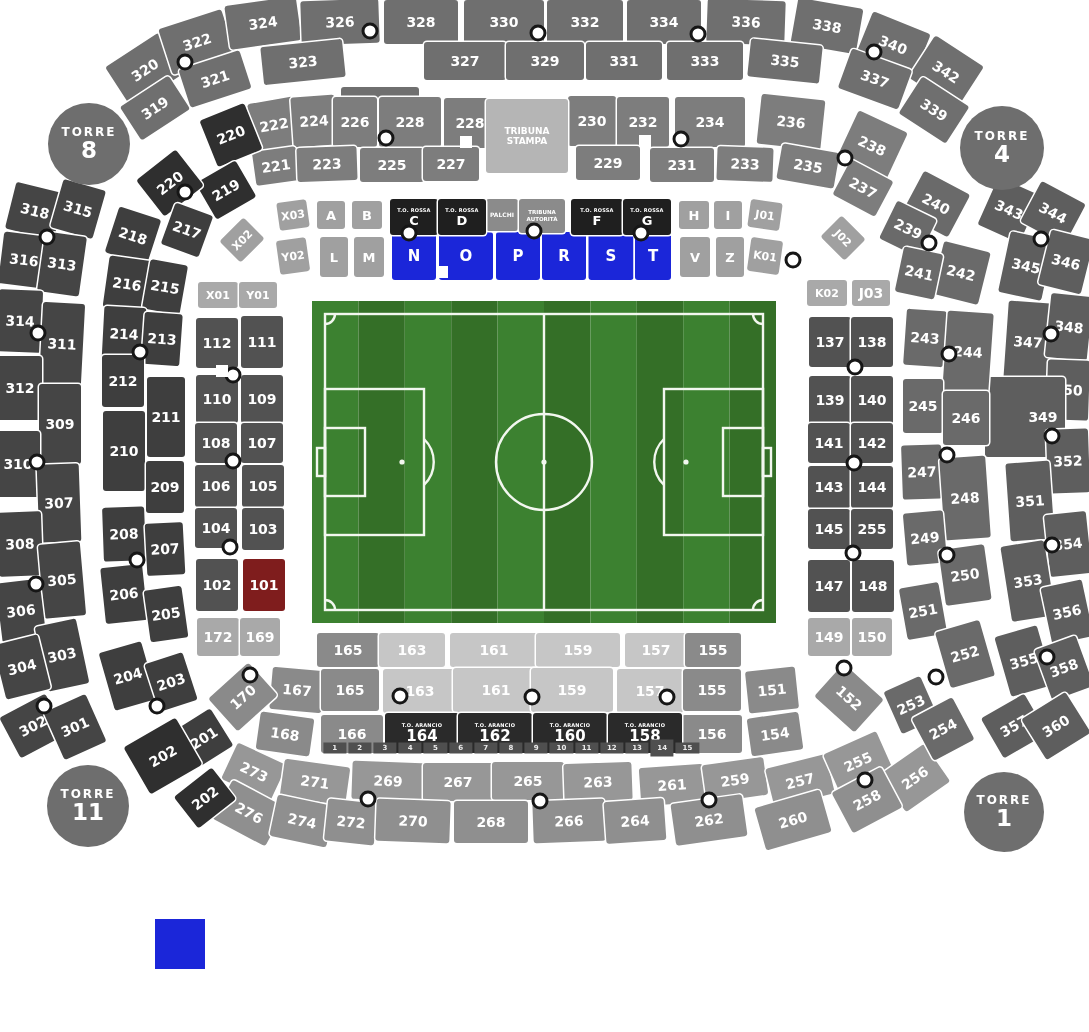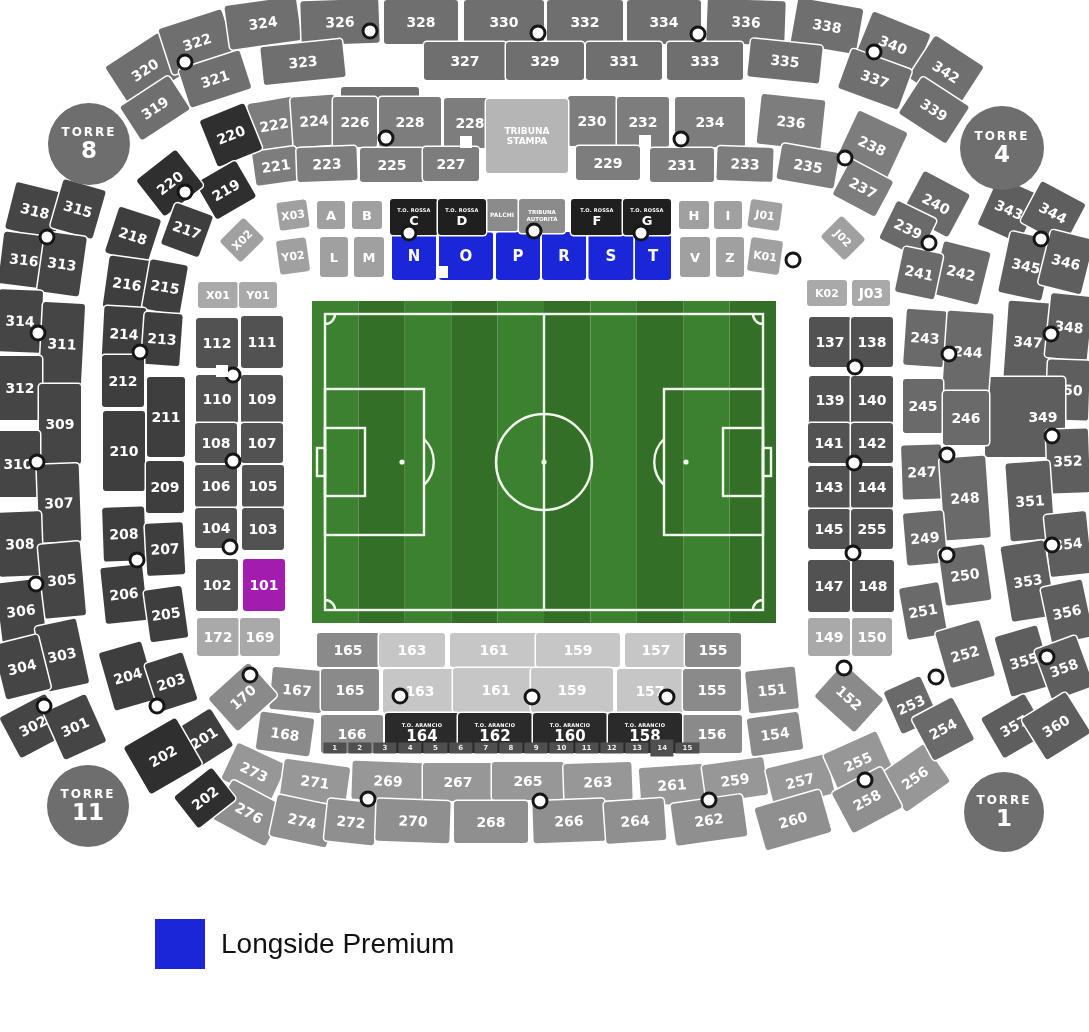--- a/index.html
+++ b/index.html
@@ -206,21 +206,21 @@
     <div class="sec" style="left: 262px; top: 342px; width: 42px; height: 52px; transform: translate(-50%, -50%) rotate(0deg); background: rgb(82, 82, 82);">111</div>
     <div class="sec" style="left: 217px; top: 399px; width: 42px; height: 48px; transform: translate(-50%, -50%) rotate(0deg); background: rgb(82, 82, 82);">110</div>
     <div class="sec" style="left: 262px; top: 399px; width: 42px; height: 48px; transform: translate(-50%, -50%) rotate(0deg); background: rgb(82, 82, 82);">109</div>
     <div class="sec" style="left: 216px; top: 443px; width: 42px; height: 40px; transform: translate(-50%, -50%) rotate(0deg); background: rgb(82, 82, 82);">108</div>
     <div class="sec" style="left: 262px; top: 443px; width: 42px; height: 40px; transform: translate(-50%, -50%) rotate(0deg); background: rgb(82, 82, 82);">107</div>
     <div class="sec" style="left: 216px; top: 486px; width: 42px; height: 42px; transform: translate(-50%, -50%) rotate(0deg); background: rgb(82, 82, 82);">106</div>
     <div class="sec" style="left: 263px; top: 486px; width: 42px; height: 42px; transform: translate(-50%, -50%) rotate(0deg); background: rgb(82, 82, 82);">105</div>
     <div class="sec" style="left: 216px; top: 528px; width: 42px; height: 40px; transform: translate(-50%, -50%) rotate(0deg); background: rgb(82, 82, 82);">104</div>
     <div class="sec" style="left: 263px; top: 529px; width: 42px; height: 42px; transform: translate(-50%, -50%) rotate(0deg); background: rgb(82, 82, 82);">103</div>
     <div class="sec" style="left: 217px; top: 585px; width: 42px; height: 52px; transform: translate(-50%, -50%) rotate(0deg); background: rgb(82, 82, 82);">102</div>
-    <div class="sec" style="left: 264px; top: 585px; width: 42px; height: 52px; transform: translate(-50%, -50%) rotate(0deg); background: #a21caf;">101</div>
+    <div class="sec" style="left: 264px; top: 585px; width: 42px; height: 52px; transform: translate(-50%, -50%) rotate(0deg); background: #7f1d1d;">101</div>
     <div class="sec" style="left: 218px; top: 637px; width: 42px; height: 38px; transform: translate(-50%, -50%) rotate(0deg); background: rgb(169, 169, 169);">172</div>
     <div class="sec" style="left: 260px; top: 637px; width: 40px; height: 38px; transform: translate(-50%, -50%) rotate(0deg); background: rgb(169, 169, 169);">169</div>
     <div class="sec" style="left: 827px; top: 293px; width: 40px; height: 26px; transform: translate(-50%, -50%) rotate(0deg); background: rgb(169, 169, 169); font-size: 11px;">K02</div>
     <div class="sec" style="left: 871px; top: 293px; width: 38px; height: 26px; transform: translate(-50%, -50%) rotate(0deg); background: rgb(169, 169, 169); font-size: 14px;">J03</div>
     <div class="sec" style="left: 830px; top: 342px; width: 42px; height: 50px; transform: translate(-50%, -50%) rotate(0deg); background: rgb(82, 82, 82);">137</div>
     <div class="sec" style="left: 872px; top: 342px; width: 42px; height: 50px; transform: translate(-50%, -50%) rotate(0deg); background: rgb(82, 82, 82);">138</div>
     <div class="sec" style="left: 830px; top: 400px; width: 42px; height: 48px; transform: translate(-50%, -50%) rotate(0deg); background: rgb(82, 82, 82);">139</div>
     <div class="sec" style="left: 872px; top: 400px; width: 42px; height: 48px; transform: translate(-50%, -50%) rotate(0deg); background: rgb(82, 82, 82);">140</div>
     <div class="sec" style="left: 829px; top: 443px; width: 42px; height: 40px; transform: translate(-50%, -50%) rotate(0deg); background: rgb(82, 82, 82);">141</div>
     <div class="sec" style="left: 872px; top: 443px; width: 42px; height: 40px; transform: translate(-50%, -50%) rotate(0deg); background: rgb(82, 82, 82);">142</div>
@@ -391,14 +391,13 @@
     <div class="cell" style="left: 561.4px; top: 747.5px; width: 23.2px; height: 11px; transform: translate(-50%, -50%) rotate(0deg); background: rgb(79, 79, 79);">10</div>
     <div class="cell" style="left: 586.6px; top: 747.5px; width: 23.2px; height: 11px; transform: translate(-50%, -50%) rotate(0deg); background: rgb(79, 79, 79);">11</div>
     <div class="cell" style="left: 611.8px; top: 747.5px; width: 23.2px; height: 11px; transform: translate(-50%, -50%) rotate(0deg); background: rgb(79, 79, 79);">12</div>
     <div class="cell" style="left: 637px; top: 747.5px; width: 23.2px; height: 11px; transform: translate(-50%, -50%) rotate(0deg); background: rgb(79, 79, 79);">13</div>
     <div class="cell" style="left: 662.2px; top: 747.5px; width: 23.2px; height: 17px; transform: translate(-50%, -50%) rotate(0deg); background: rgb(79, 79, 79);">14</div>
     <div class="cell" style="left: 687.4px; top: 747.5px; width: 23.2px; height: 11px; transform: translate(-50%, -50%) rotate(0deg); background: rgb(79, 79, 79);">15</div>
   </div>
 
 <div class="legend">
   <span class="swatch" style="background: rgb(27, 38, 217);"></span>
-  <span class="legend-label">Longside Premium</span>
 </div>
 
 </body></html>

